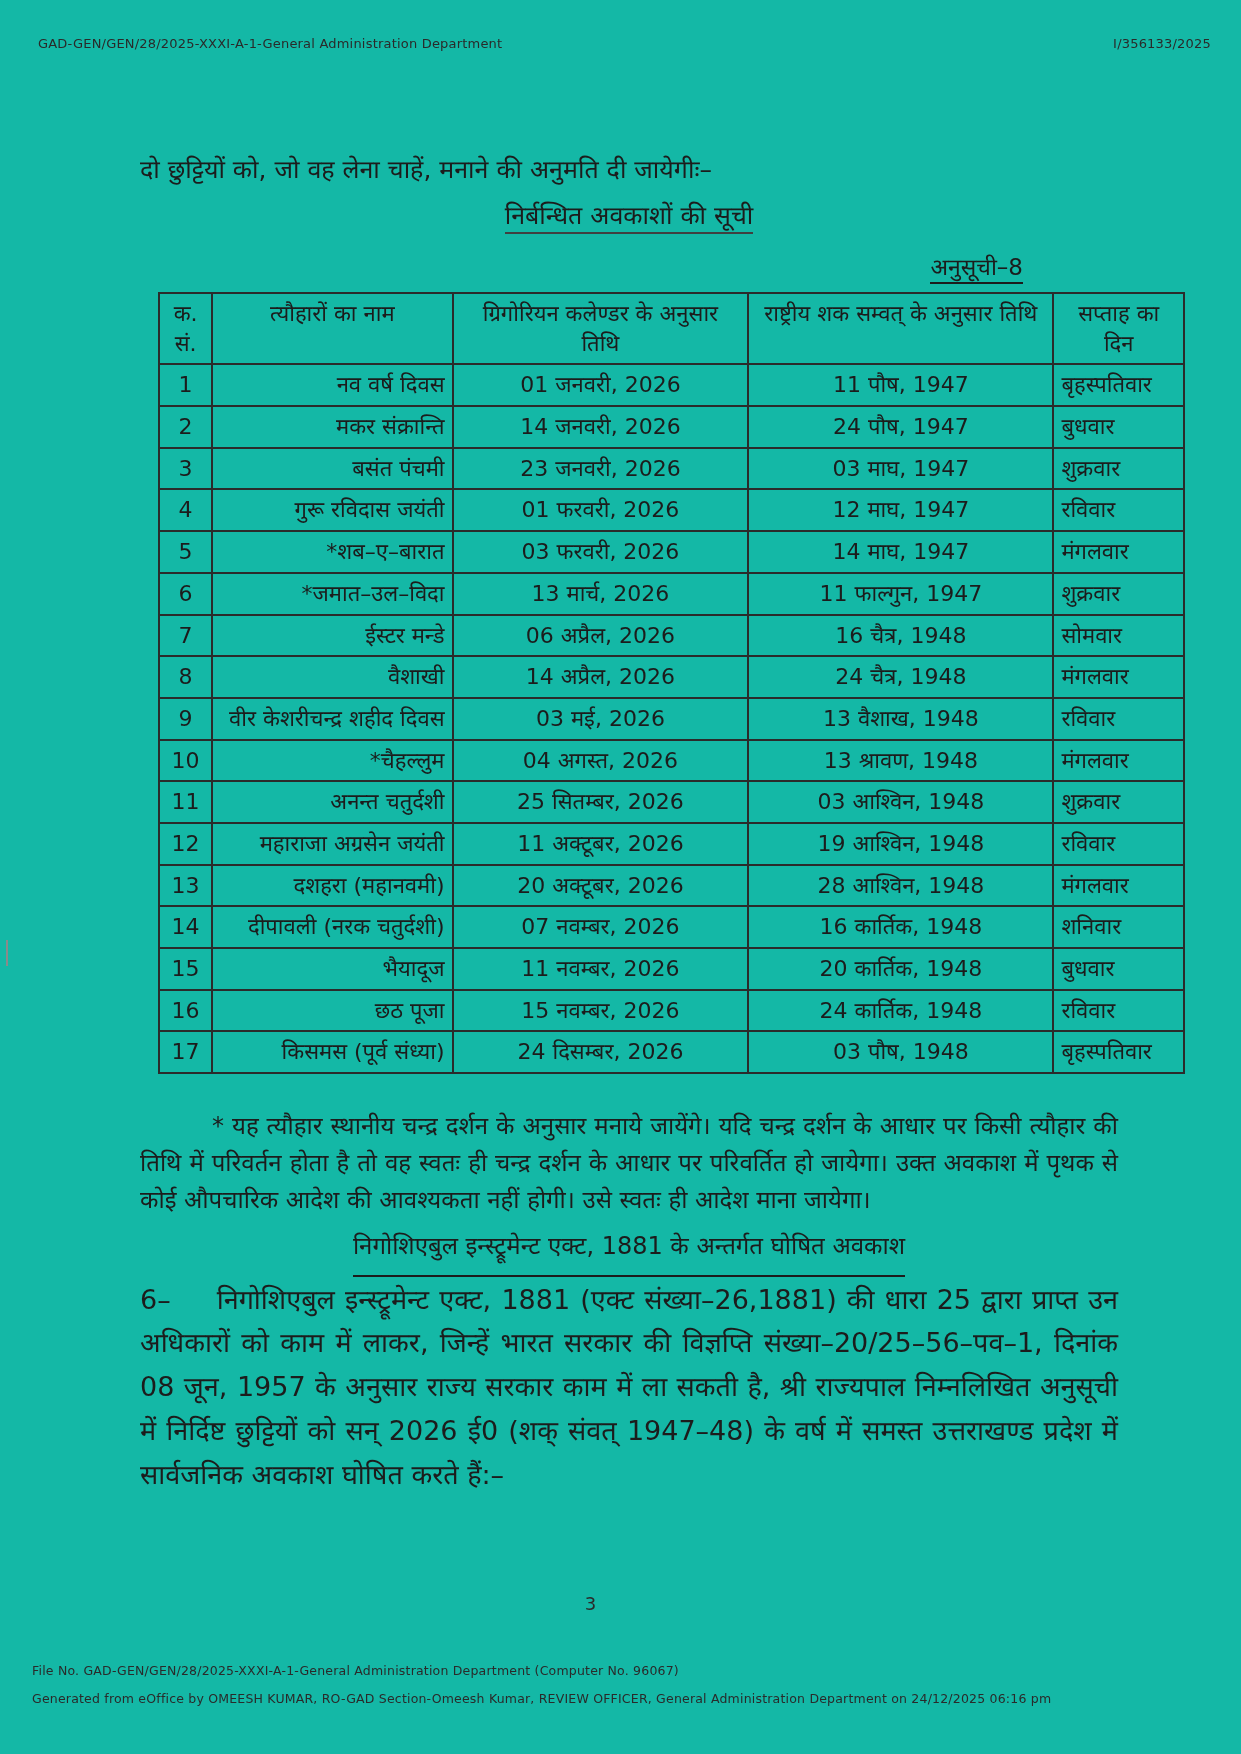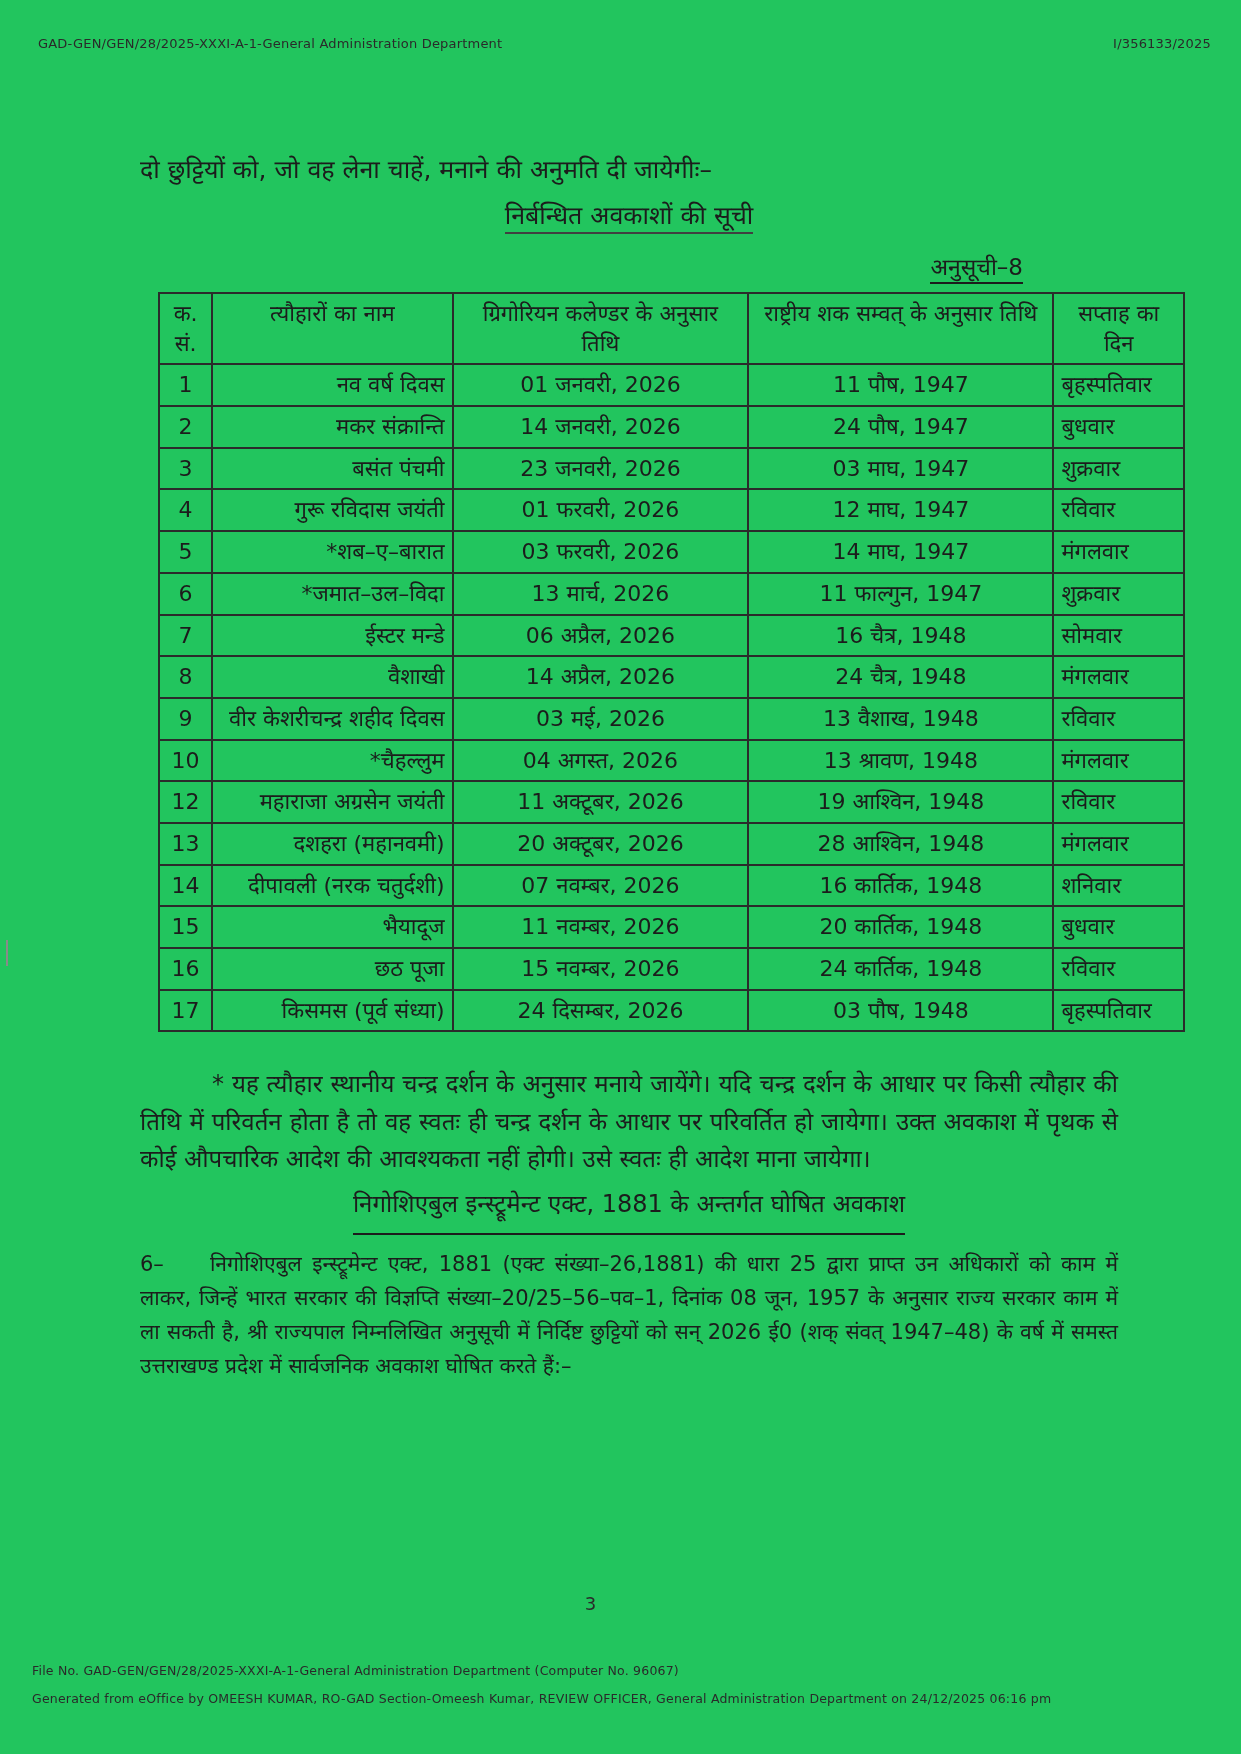--- a/index.html
+++ b/index.html
@@ -1,21 +1,21 @@
 <!DOCTYPE html>
 <html><head>
 <meta charset="utf-8">
 <style>
   * { margin:0; padding:0; box-sizing:border-box; }
   html,body { background:#e8e8e8; }
   .page {
     position:relative;
     width:1241px; height:1754px;
     margin:0 auto;
-    background:#22c55e;
+    background:#14b8a6;
     color:#1c1c1c;
     font-family:"DejaVu Sans","Liberation Sans",sans-serif;
     overflow:hidden;
   }
   .doc-header {
     position:absolute; top:36px; left:38px; right:30px;
     display:flex; justify-content:space-between;
     font-size:13px; color:#2a2a2a; letter-spacing:.2px;
   }
   .content {
@@ -59,22 +59,22 @@
     margin-top:34px;
     font-size:24px; line-height:1.55;
     text-align:justify; text-indent:72px;
   }
   .section-heading-wrap { text-align:center; margin-top:8px; }
   .section-heading {
     display:inline-block; font-size:24px;
     border-bottom:2px solid #1c1c1c; padding-bottom:14px;
   }
   .numbered-para {
-    margin-top:12px;
-    font-size:21px; line-height:1.62;
+    margin-top:1px;
+    font-size:27px; line-height:1.62;
     text-align:justify;
   }
   .numbered-para .para-num { padding-right:46px; }
   .page-number {
     position:absolute; bottom:140px; left:0; right:60px;
     text-align:center; font-size:18px; color:#2a2a2a;
   }
   .doc-footer {
     position:absolute; bottom:40px; left:32px; right:32px;
     font-size:12.5px; color:#2a2a2a; line-height:2.3; letter-spacing:.2px;
@@ -190,20 +190,27 @@
             <td class="day">रविवार</td>
           </tr>
           <tr>
             <td class="sn">10</td>
             <td class="name">*चैहल्लुम</td>
             <td class="ctr">04 अगस्त, 2026</td>
             <td class="ctr">13 श्रावण, 1948</td>
             <td class="day">मंगलवार</td>
           </tr>
           <tr>
+            <td class="sn">11</td>
+            <td class="name">अनन्त चतुर्दशी</td>
+            <td class="ctr">25 सितम्बर, 2026</td>
+            <td class="ctr">03 आश्विन, 1948</td>
+            <td class="day">शुक्रवार</td>
+          </tr>
+          <tr>
             <td class="sn">12</td>
             <td class="name">महाराजा अग्रसेन जयंती</td>
             <td class="ctr">11 अक्टूबर, 2026</td>
             <td class="ctr">19 आश्विन, 1948</td>
             <td class="day">रविवार</td>
           </tr>
           <tr>
             <td class="sn">13</td>
             <td class="name">दशहरा (महानवमी)</td>
             <td class="ctr">20 अक्टूबर, 2026</td>

